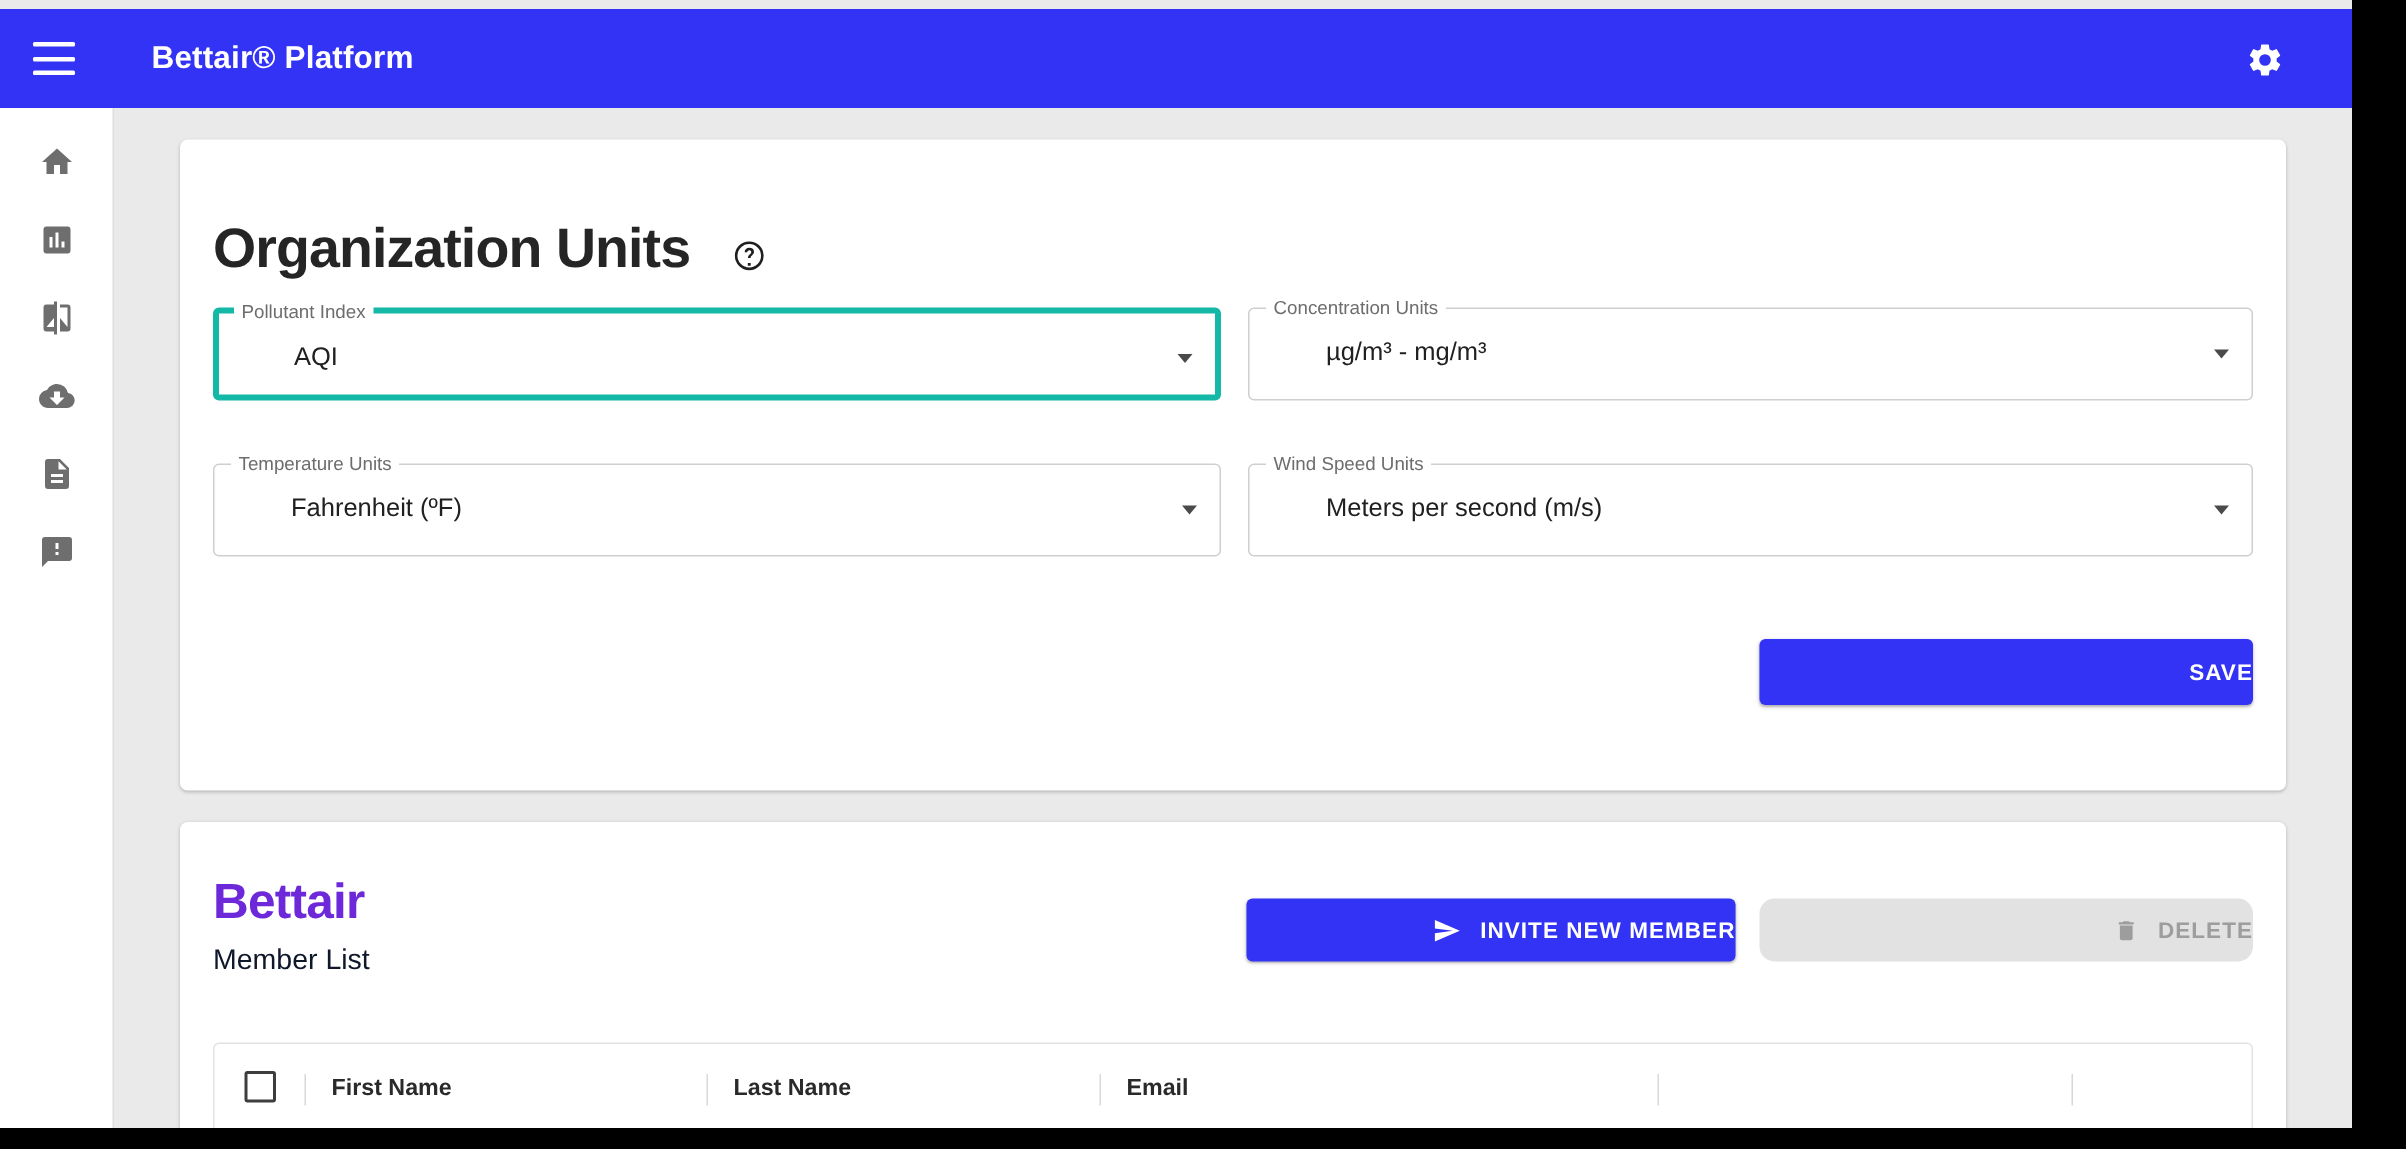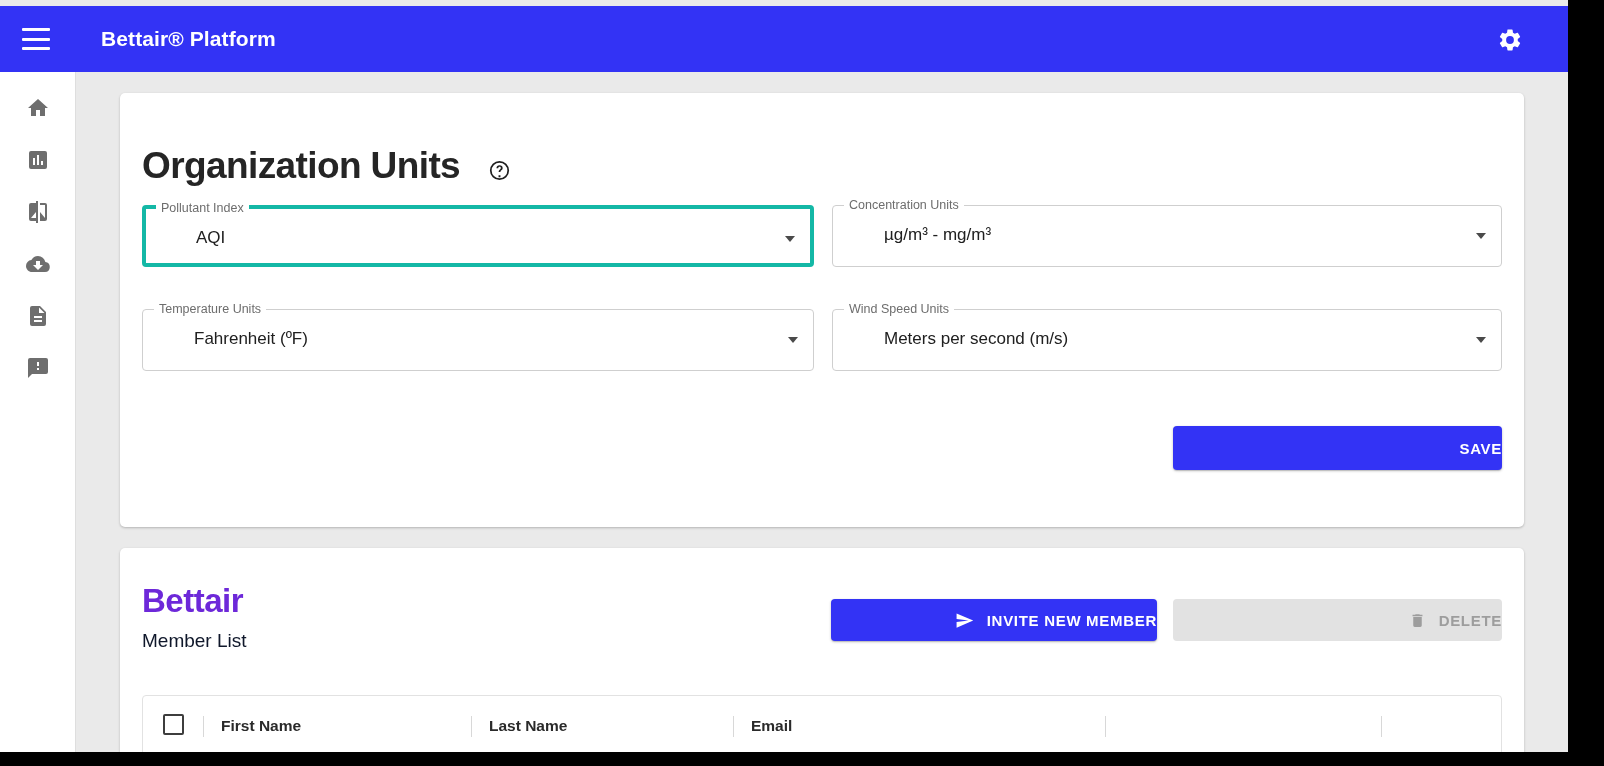--- a/index.html
+++ b/index.html
@@ -189,21 +189,21 @@
   
   #member-title {
     position: absolute; left: 22px; top: 34px;
     font-size: 33px; font-weight: bold; color: #6d28d9; letter-spacing: -0.5px;
   }
   #member-subtitle {
     position: absolute; left: 22px; top: 82px;
     font-size: 19px; color: #0f172a;
   }
   #btn-invite { left: 711px; top: 51px;  width: 326px; height: 42px; }
-  #btn-delete { left: 1053px; top: 51px; width: 329px; height: 42px; }
+  #btn-delete { left: 1053px; top: 51px; width: 329px; height: 42px; border-radius: 10px; }
 
   #member-table {
     position: absolute;
     left: 22px; top: 147px;
     width: 1360px; height: 140px;
     border: 1px solid #e2e2e2;
     border-radius: 4px;
     background: #ffffff;
     overflow: hidden;
   }

